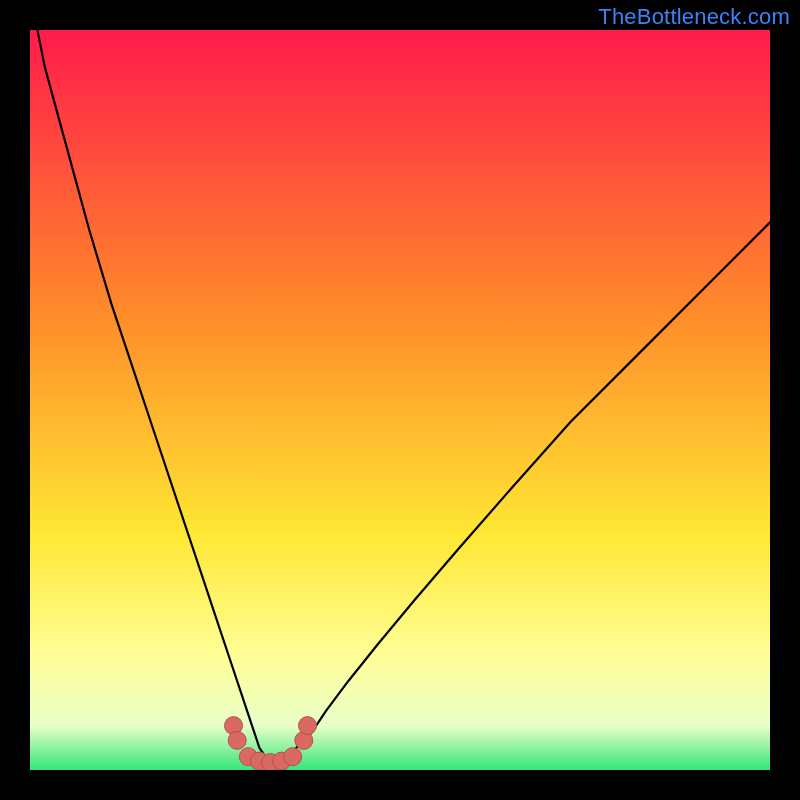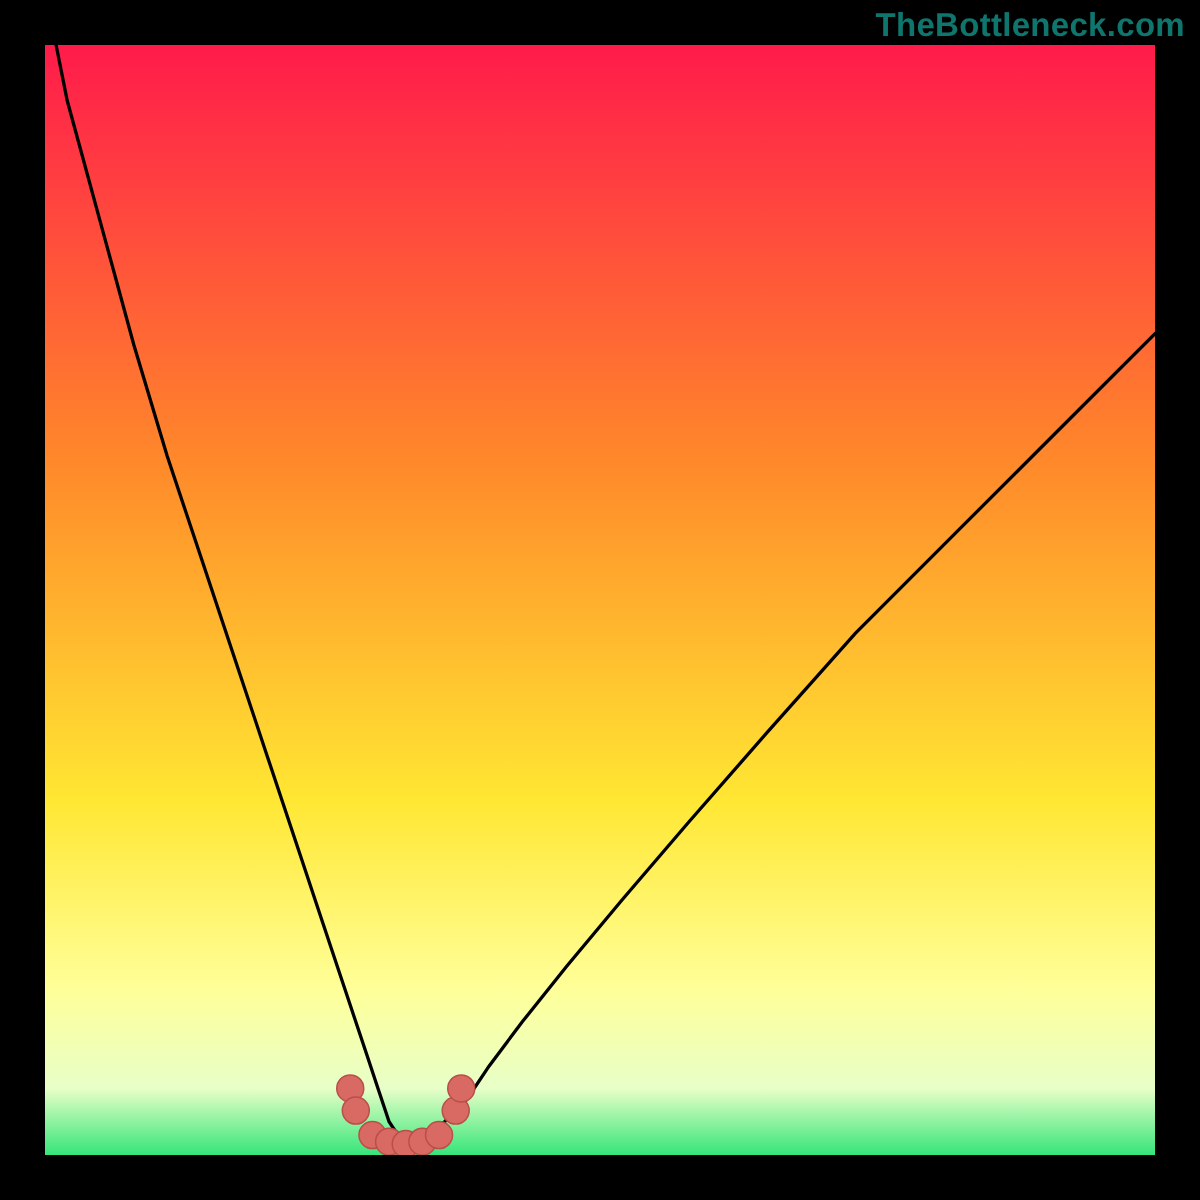--- a/index.html
+++ b/index.html
@@ -21,23 +21,23 @@
     left: 30px;
     top: 30px;
     width: 740px;
     height: 740px;
     overflow: hidden;
   }
   .watermark {
     position: absolute;
     top: 4px;
     right: 10px;
-    color: #0f766e;
+    color: #3b82f6;
     font-size: 22px;
-    font-weight: 700;
+    font-weight: 400;
     letter-spacing: 0.2px;
     z-index: 5;
     text-align: right;
   }
   svg { display: block; }
 </style>
 </head>
 <body>
 
 <div class="frame">

